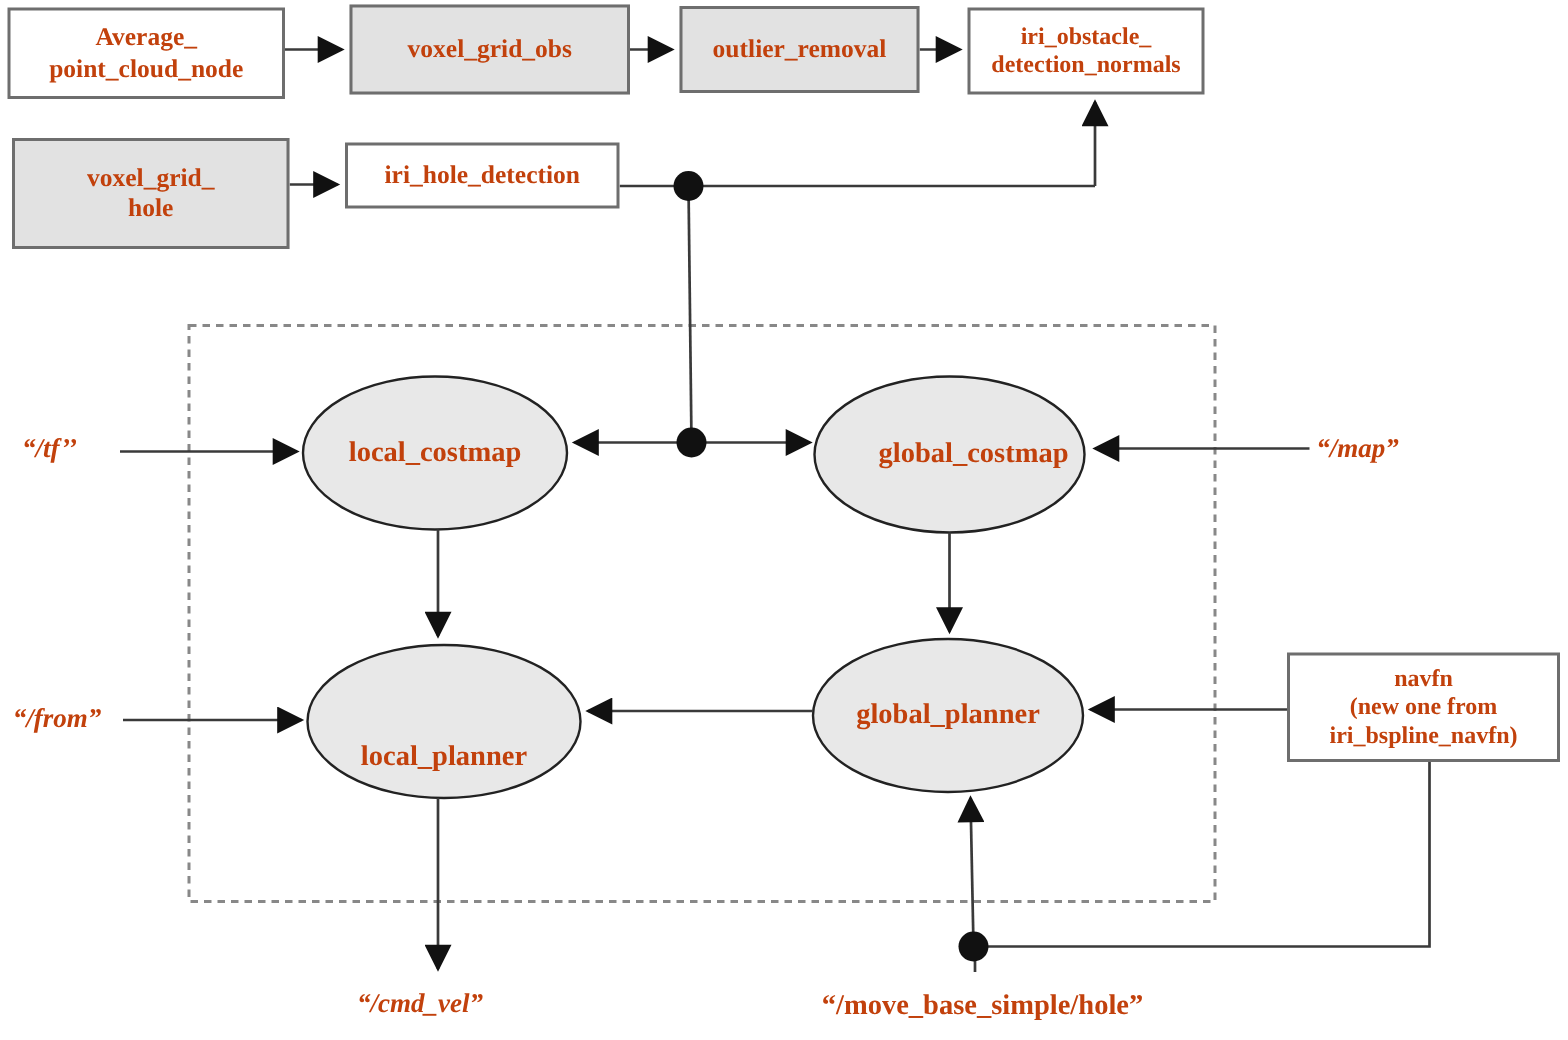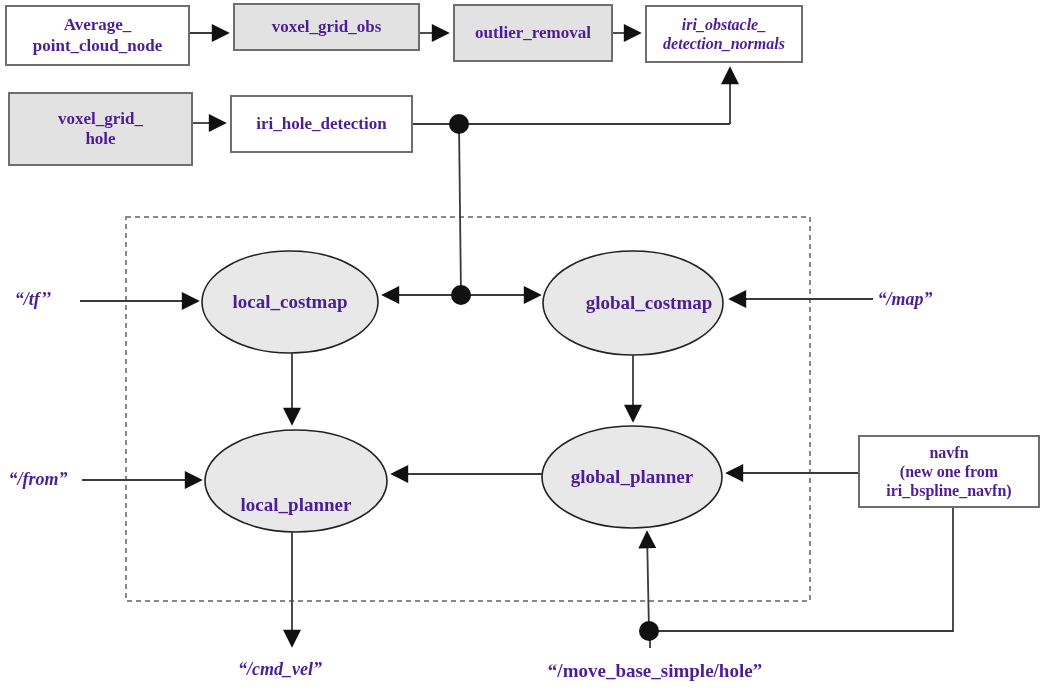--- a/index.html
+++ b/index.html
@@ -2,21 +2,21 @@
 <html><head>
 <meta charset="utf-8">
 <style>
   html, body { margin: 0; padding: 0; background: #ffffff; }
   .stage {
     position: relative;
     width: 1045px;
     height: 693px;
     background: #ffffff;
     font-family: "Liberation Serif", "DejaVu Serif", serif;
-    color: #4c1d95;
+    color: #c2410c;
     overflow: hidden;
   }
   .stage svg { position: absolute; left: 0; top: 0; }
   .box {
     position: absolute;
     box-sizing: border-box;
     border: 2px solid #6e6e6e;
     display: flex;
     align-items: center;
     justify-content: center;
@@ -97,31 +97,31 @@
     <line x1="292" y1="532" x2="292" y2="646" stroke="#3a3a3a" stroke-width="1.8" marker-end="url(#arr)"></line>
 
     <circle cx="459" cy="124" r="10" fill="#111111"></circle>
     <circle cx="461" cy="295" r="10" fill="#111111"></circle>
     <circle cx="649" cy="631" r="10" fill="#111111"></circle>
   </svg>
 
   <div class="box white" style="left:5px; top:5px; width:185px; height:61px;">Average_
 point_cloud_node</div>
 
-  <div class="box gray" style="left:233px; top:3px; width:187px; height:48px;">voxel_grid_obs</div>
+  <div class="box gray" style="left:233px; top:3px; width:187px; height:60px;">voxel_grid_obs</div>
 
   <div class="box gray" style="left:453px; top:4px; width:160px; height:58px;text-align:center;">outlier_removal</div>
 
-  <div class="box white small" style="left:645px; top:5px; width:158px; height:58px;font-style:italic;">iri_obstacle_
+  <div class="box white small" style="left:645px; top:5px; width:158px; height:58px;">iri_obstacle_
 detection_normals</div>
 
   <div class="box gray" style="left:8px; top:92px; width:185px; height:74px;">voxel_grid_
 hole</div>
 
-  <div class="box white" style="left:230px; top:95px; width:183px; height:58px;">iri_hole_detection</div>
+  <div class="box white" style="left:230px; top:95px; width:183px; height:44px;">iri_hole_detection</div>
 
   <div class="box white small" style="left:858px; top:435px; width:182px; height:73px;">navfn
 (new one from
 iri_bspline_navfn)</div>
 
   <div class="ellipse-label" style="left:290px; top:302px;">local_costmap</div>
   <div class="ellipse-label" style="left:633px; top:303px;margin-left:16px;">global_costmap</div>
   <div class="ellipse-label" style="left:296px; top:481px;margin-top:24px;">local_planner</div>
   <div class="ellipse-label" style="left:632px; top:477px;">global_planner</div>
 

